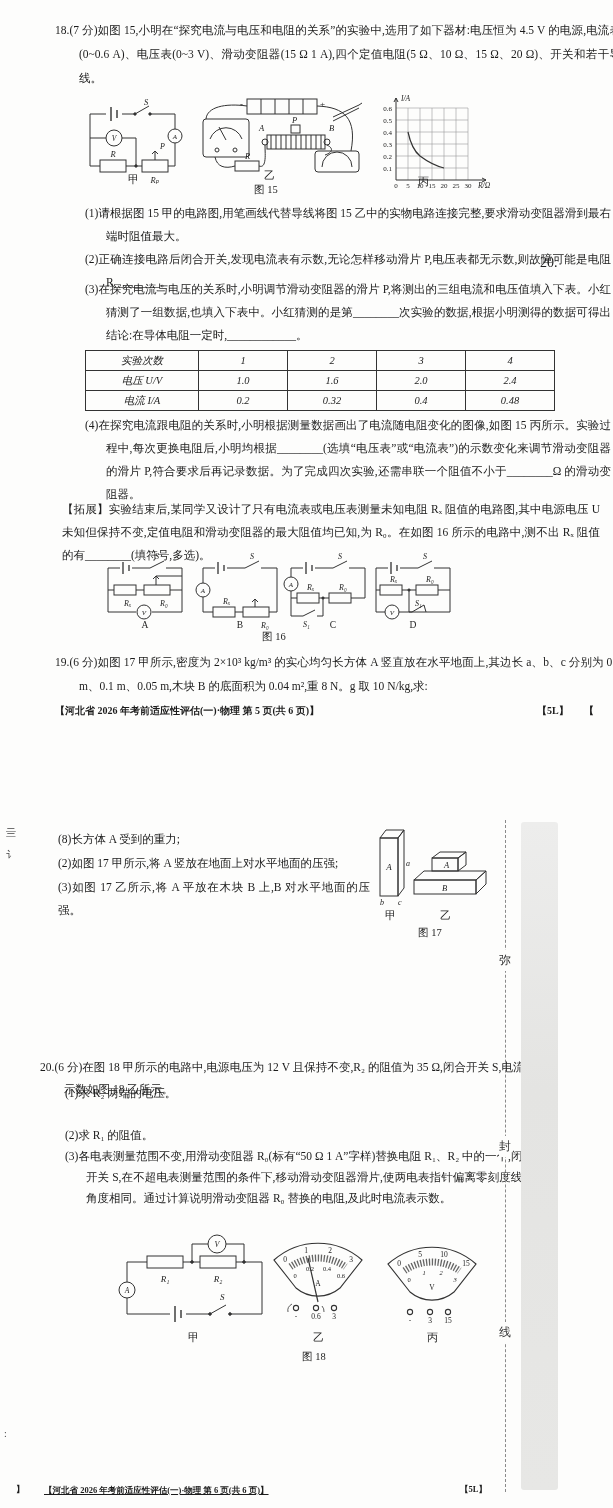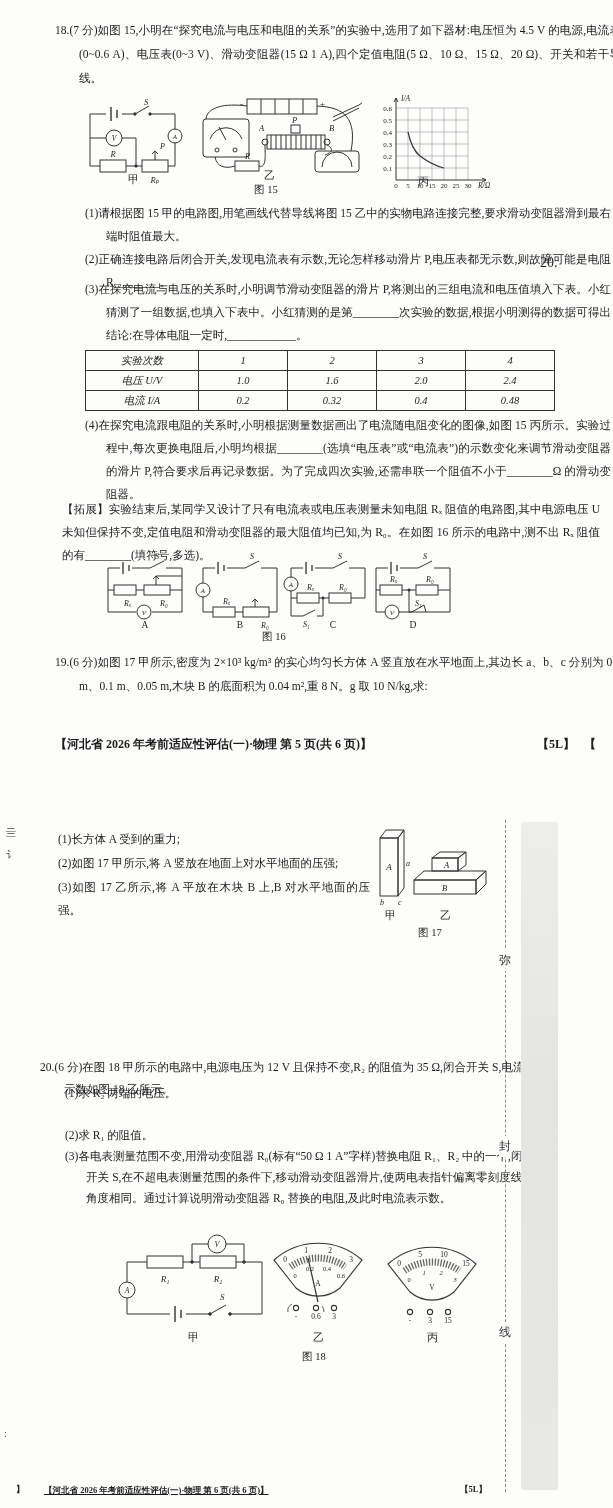--- a/index.html
+++ b/index.html
@@ -12,21 +12,21 @@
   .para{font-size:11.5px;line-height:23px;text-align:justify;}
   .stem{padding-left:24px;text-indent:-24px;line-height:24px;}
   .part{padding-left:21px;text-indent:-21px;}
   .noindent{padding-left:0;text-indent:0;}
   .caption{font-size:10.5px;}
   .sublabel{font-size:11px;}
   table.dt{border-collapse:collapse;font-size:10.5px;}
   table.dt td{border:1px solid #333;text-align:center;height:19px;padding:0 4px;font-style:italic;}
   table.dt td.c0{width:104px;}
   table.dt td.cv{width:80px;}
-  .footer{font-size:12px;font-weight:bold;white-space:nowrap;margin-top:32px;}
+  .footer{font-size:10px;font-weight:bold;white-space:nowrap;}
   .footer2{font-size:8.5px;font-weight:bold;white-space:nowrap;}
   svg{overflow:visible;}
   svg text{font-family:"Liberation Serif","DejaVu Sans",serif;fill:#222;}
   .sv{font-style:italic;}
   .seal-line{border-left:1px dashed #8a8a8a;width:0;}
   .seal-char{font-size:12px;background:#fdfdfc;padding:2px 0;color:#333;}
   .gray-strip{background:linear-gradient(to bottom,#ededec 0%,#e4e4e2 40%,#e7e7e5 100%);border-radius:3px;}
   .fragment{font-size:10px;color:#444;}
   .margin-num{font-size:14px;}
 </style>
@@ -247,21 +247,21 @@
   <div class="abs footer" style="left:55px;top:704px;">【河北省 2026 年考前适应性评估(一)·物理  第 5 页(共 6 页)】</div>
   <div class="abs footer" style="left:537px;top:704px;">【5L】</div>
   <div class="abs footer" style="left:584px;top:704px;">【</div>
 </div>
 
 <div>
 
   <div class="abs fragment" style="left:6px;top:826px;">亖</div>
   <div class="abs fragment" style="left:6px;top:848px;">讠</div>
 
-  <div class="abs para" style="left:58px;top:828px;width:312px;">(1)长方体 A 受到的重力;</div>
+  <div class="abs para" style="left:58px;top:828px;width:312px;">(8)长方体 A 受到的重力;</div>
   <div class="abs para" style="left:58px;top:852px;width:312px;">(2)如图 17 甲所示,将 A 竖放在地面上对水平地面的压强;</div>
   <div class="abs para" style="left:58px;top:876px;width:312px;">(3)如图 17 乙所示,将 A 平放在木块 B 上,B 对水平地面的压强。</div>
 
   <svg class="abs" style="left:372px;top:824px;" width="46" height="84" viewBox="0 0 46 84">
     <g stroke="#333" stroke-width="1" fill="none">
       <rect x="8" y="14" width="18" height="58"></rect>
       <path d="M8,14 L14,6 L32,6 L26,14 Z"></path>
       <path d="M26,14 L32,6 L32,64 L26,72 Z"></path>
     </g>
     <text x="17" y="46" font-size="9" text-anchor="middle" class="sv">A</text>

